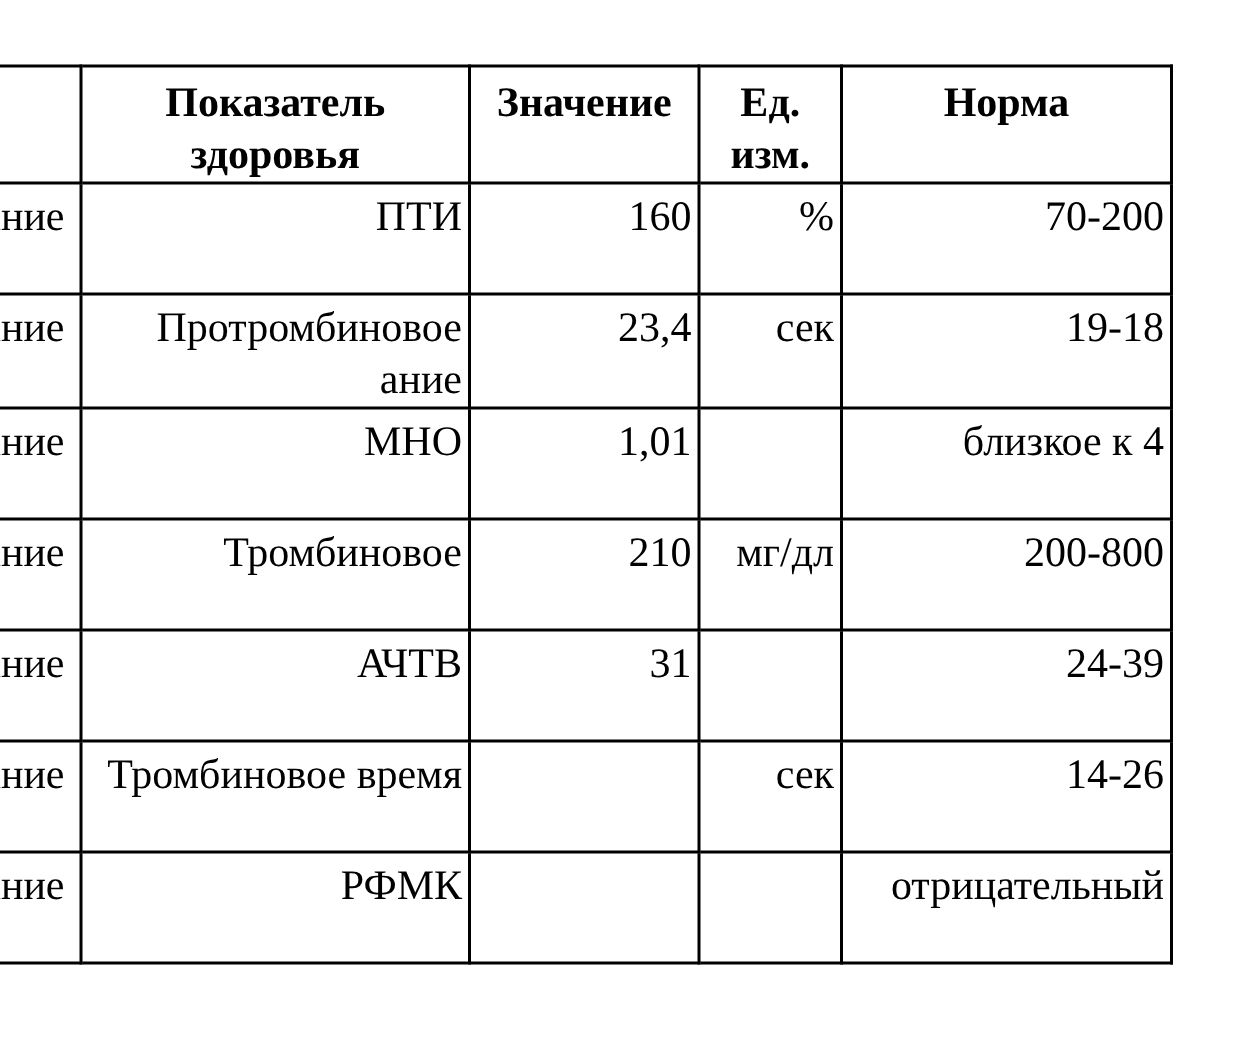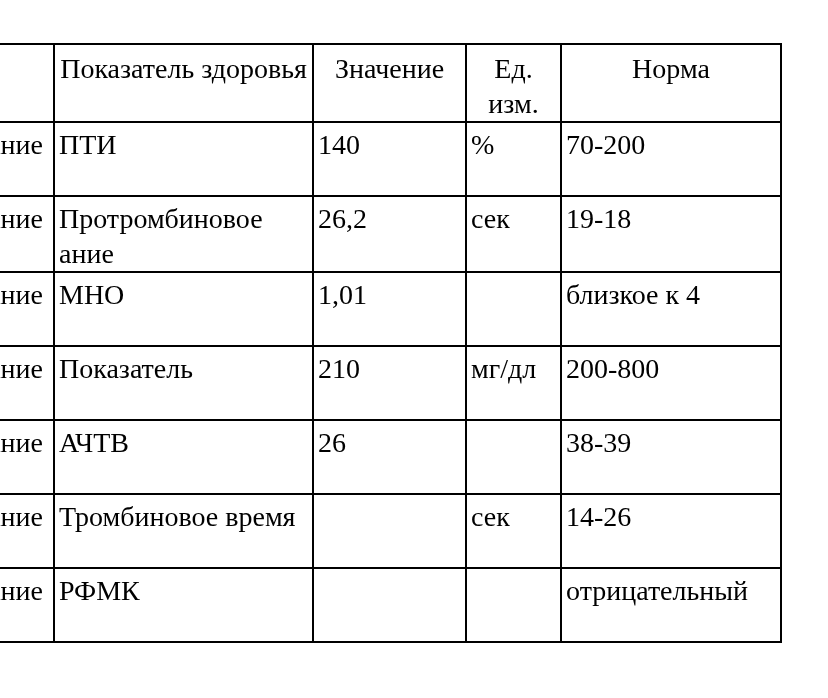--- a/index.html
+++ b/index.html
@@ -1,20 +1,20 @@
 <!DOCTYPE html>
 <html><head>
 <meta charset="utf-8">
 <style>
   html,body{margin:0;padding:0;background:#fff;}
   body{width:828px;height:698px;position:relative;overflow:hidden;font-family:"Liberation Serif","DejaVu Serif",serif;color:#000;}
   table{position:absolute;left:-20px;top:43px;border-collapse:collapse;table-layout:fixed;}
   td,th{border:2.5px solid #000;vertical-align:top;font-size:28px;line-height:35px;padding:4px 4px 0 4px;overflow:hidden;}
-  th{font-weight:normal;text-align:center;padding-top:6px;height:67px;}
-  td{height:68px;text-align:left;}
+  th{font-weight:bold;text-align:center;padding-top:6px;height:67px;}
+  td{height:68px;text-align:right;}
   td.first{text-align:right;padding-right:10px;white-space:nowrap;}
   .c0{width:73px}.c1{width:259px}.c2{width:153px}.c3{width:95px}.c4{width:220px}
 </style>
 </head>
 <body>
 
 <table>
   <colgroup>
       <col class="c0">
       <col class="c1">
@@ -28,51 +28,51 @@
       <th>Показатель здоровья</th>
       <th>Значение</th>
       <th>Ед. изм.</th>
       <th>Норма</th>
     </tr>
   </thead>
   <tbody>
     <tr>
       <td class="first">ание</td>
       <td>ПТИ</td>
-      <td>140</td>
+      <td>160</td>
       <td>%</td>
       <td>70-200</td>
     </tr>
     <tr>
       <td class="first">ание</td>
       <td>Протромбиновое ание</td>
-      <td>26,2</td>
+      <td>23,4</td>
       <td>сек</td>
       <td>19-18</td>
     </tr>
     <tr>
       <td class="first">ание</td>
       <td>МНО</td>
       <td>1,01</td>
       <td></td>
       <td>близкое к 4</td>
     </tr>
     <tr>
       <td class="first">ание</td>
-      <td>Показатель</td>
+      <td>Тромбиновое</td>
       <td>210</td>
       <td>мг/дл</td>
       <td>200-800</td>
     </tr>
     <tr>
       <td class="first">ание</td>
       <td>АЧТВ</td>
-      <td>26</td>
+      <td>31</td>
       <td></td>
-      <td>38-39</td>
+      <td>24-39</td>
     </tr>
     <tr>
       <td class="first">ание</td>
       <td>Тромбиновое время</td>
       <td></td>
       <td>сек</td>
       <td>14-26</td>
     </tr>
     <tr>
       <td class="first">ание</td>

